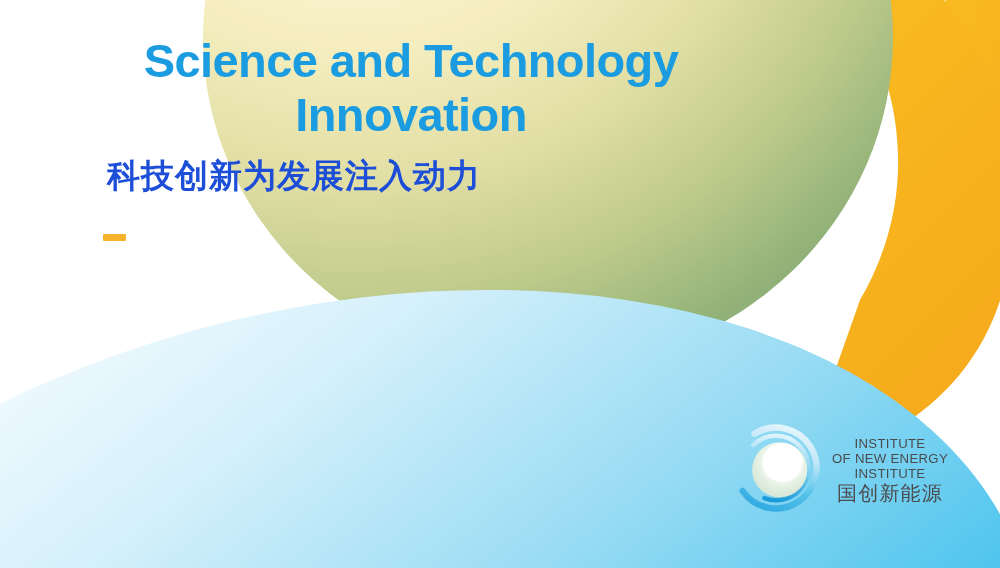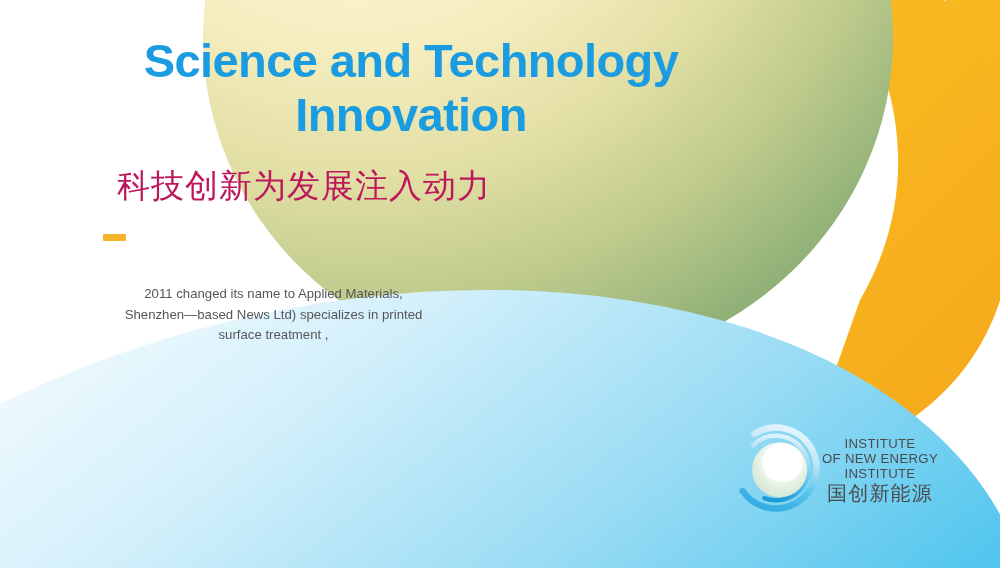--- a/index.html
+++ b/index.html
@@ -50,26 +50,26 @@
     font-weight: bold;
     letter-spacing: -0.6px;
     color: #1b9ce0;
     white-space: pre-line;
   }
 
   #title-cn {
     position: absolute;
     left: 101px;
     top: 150px;
-    margin: 16px;
+    margin: 6px;
     font-size: 33px;
     line-height: 40px;
-    font-weight: normal;
+    font-weight: bold;
     letter-spacing: 1px;
-    color: #be185d;
+    color: #1d4ed8;
   }
 
   #accent-dash {
     position: absolute;
     left: 103px;
     top: 234px;
     width: 23px;
     height: 7px;
     background: #f5b329;
     border-radius: 1px;
@@ -98,20 +98,21 @@
     align-items: center;
   }
 
   #logo-mark {
     width: 92px;
     height: 92px;
     flex: 0 0 92px;
   }
 
   #logo-text {
+    margin-left: 10px;
     padding-top: 2px;
   }
 
   .logo-line {
     display: block;
     font-size: 13.2px;
     line-height: 15.2px;
     font-weight: normal;
     letter-spacing: 0.3px;
     color: #4b4b4d;
@@ -185,23 +186,20 @@
 
   <div id="content">
 
     <h1 id="title-en">Science and Technology
 Innovation</h1>
 
     <h2 id="title-cn">科技创新为发展注入动力</h2>
 
     <div id="accent-dash"></div>
 
-    <p id="body-copy">2011 changed its name to Applied Materials,
-Shenzhen—based News Ltd) specializes in printed
-surface treatment ,</p>
 
     <div id="logo-lockup">
 
       <svg id="logo-mark" viewBox="0 0 100 100" xmlns="http://www.w3.org/2000/svg">
         <defs>
           <linearGradient id="ringOuter" x1="0.15" y1="0.05" x2="0.85" y2="0.95">
             <stop offset="0%" stop-color="#2fa8e0"></stop>
             <stop offset="35%" stop-color="#55c3ec"></stop>
             <stop offset="70%" stop-color="#bfe6f7"></stop>
             <stop offset="100%" stop-color="#eaf7fd"></stop>

